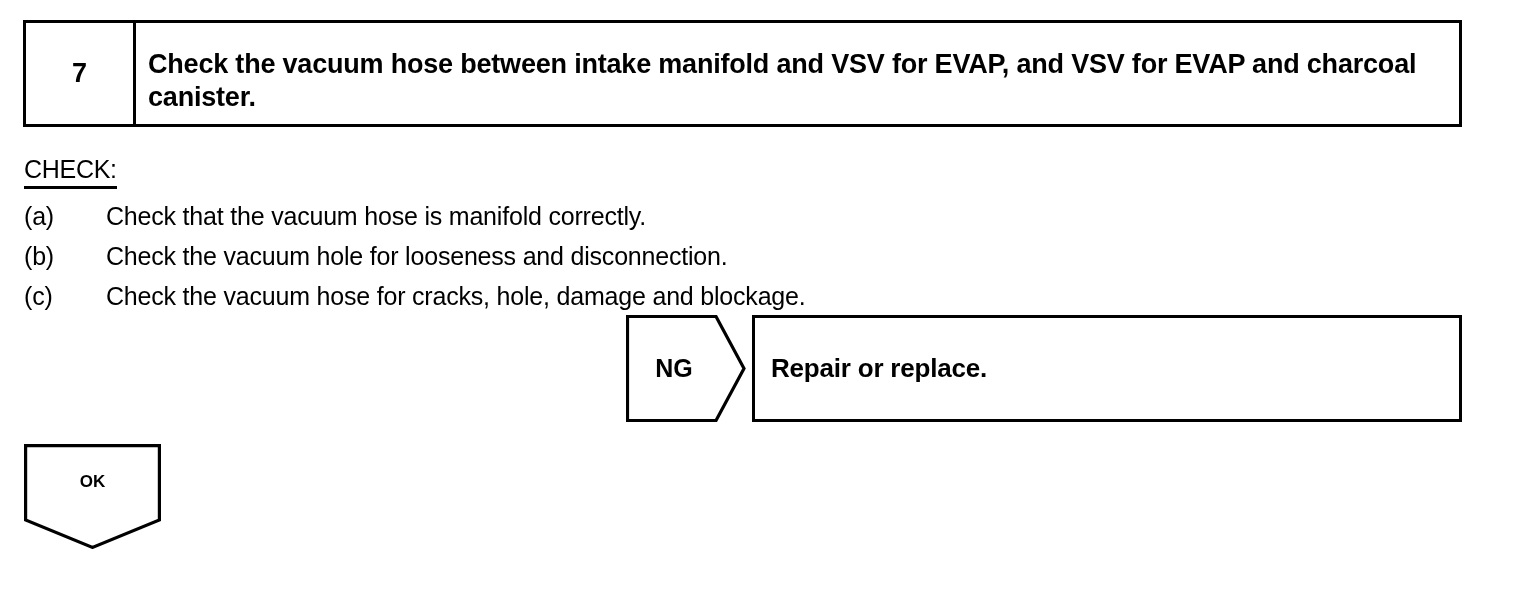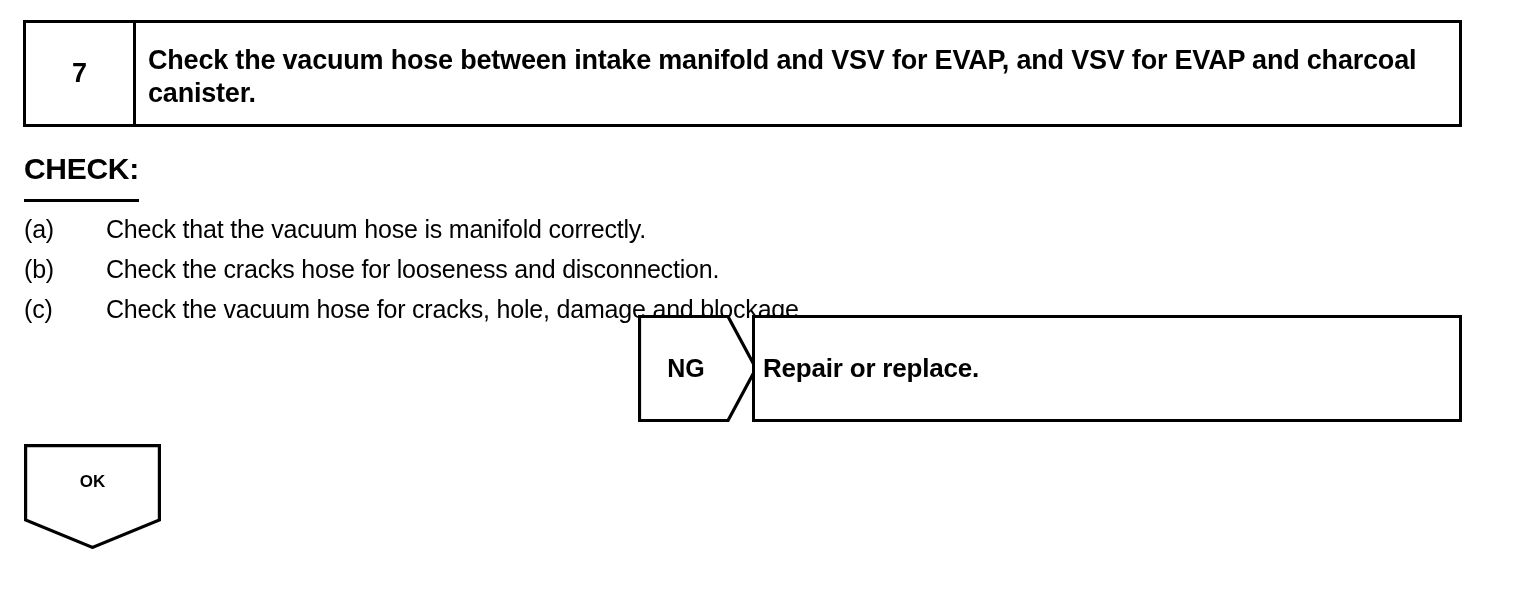--- a/index.html
+++ b/index.html
@@ -49,45 +49,44 @@
   }
   .step-number {
     font-size: 27px;
     font-weight: bold;
     letter-spacing: 0px;
     line-height: 1;
   }
   .step-text-cell {
     flex: 1 1 auto;
     box-sizing: border-box;
-    padding: 9px 10px 0 12px;
-    margin-top: 12px;
+    padding: 25px 10px 0 12px;
   }
   .step-text {
     font-size: 27px;
     font-weight: bold;
     line-height: 33px;
     letter-spacing: -0.2px;
     word-spacing: 0px;
   }
 
   
   .check-section {
     position: absolute;
     left: 24px;
     top: 155px;
     width: 1100px;
   }
   .check-heading {
-    font-size: 30px;
-    font-weight: bold;
+    font-size: 25px;
+    font-weight: normal;
     line-height: 28px;
     letter-spacing: -0.3px;
     display: inline-block;
-    padding-bottom: 16px;
+    padding-bottom: 3px;
     border-bottom: 3px solid #000;
   }
   .check-list {
     margin-top: 7px;
   }
   .check-item {
     display: flex;
     align-items: baseline;
     height: 40px;
     font-size: 25px;
@@ -105,21 +104,21 @@
   
   .ng-row {
     position: absolute;
     left: 622px;
     top: 315px;
     width: 840px;
     height: 107px;
   }
   .ng-arrow {
     position: absolute;
-    left: 16px;
+    left: 4px;
     top: 0;
     width: 120px;
     height: 98px;
   }
   .ng-arrow svg {
     display: block;
     width: 120px;
     height: 107px;
   }
   .ng-arrow-label {
@@ -139,21 +138,21 @@
     position: absolute;
     left: 130px;
     top: 0;
     width: 710px;
     height: 107px;
     border: 3px solid #000;
     box-sizing: border-box;
     background: #fff;
     display: flex;
     align-items: center;
-    padding-left: 8px;
+    padding-left: 16px;
   }
   .ng-result-text {
     font-size: 26px;
     font-weight: bold;
     letter-spacing: -0.2px;
   }
 
   
   .ok-arrow {
     position: absolute;
@@ -199,21 +198,21 @@
     <div class="check-heading">CHECK:</div>
     <div class="check-list">
 
       <div class="check-item">
         <span class="check-item-label">(a)</span>
         <span class="check-item-text">Check that the vacuum hose is manifold correctly.</span>
       </div>
 
       <div class="check-item">
         <span class="check-item-label">(b)</span>
-        <span class="check-item-text">Check the cracks hose for looseness and disconnection.</span>
+        <span class="check-item-text">Check the vacuum hole for looseness and disconnection.</span>
       </div>
 
       <div class="check-item">
         <span class="check-item-label">(c)</span>
         <span class="check-item-text">Check the vacuum hose for cracks, hole, damage and blockage.</span>
       </div>
 
     </div>
   </div>
 

